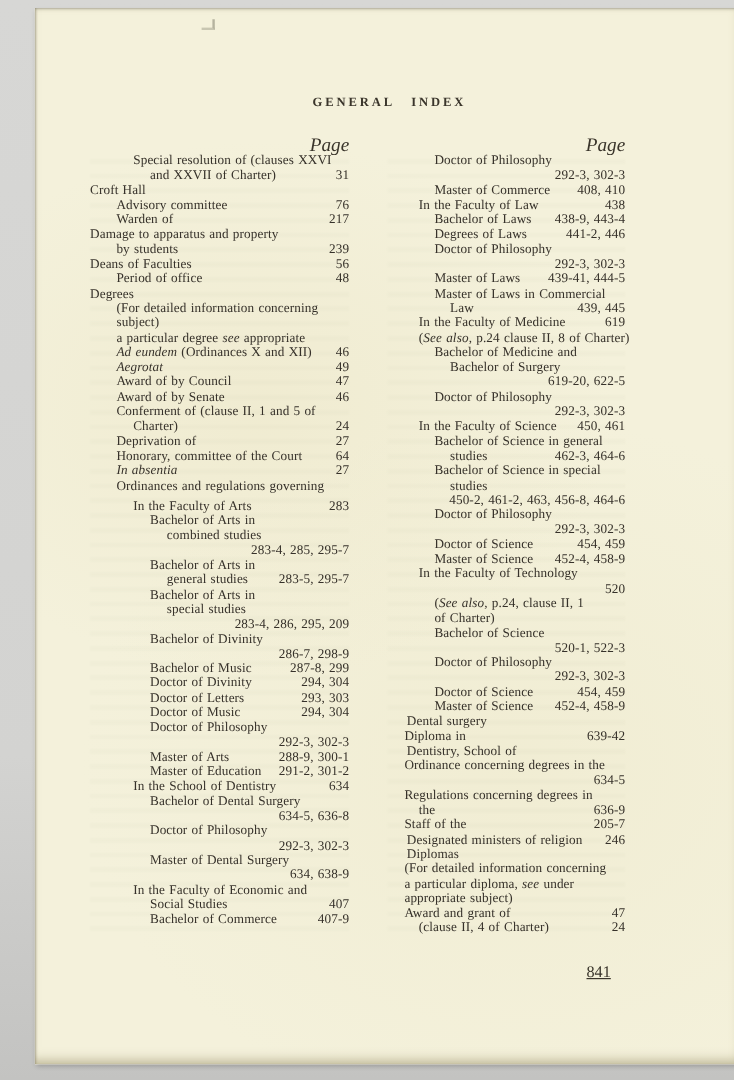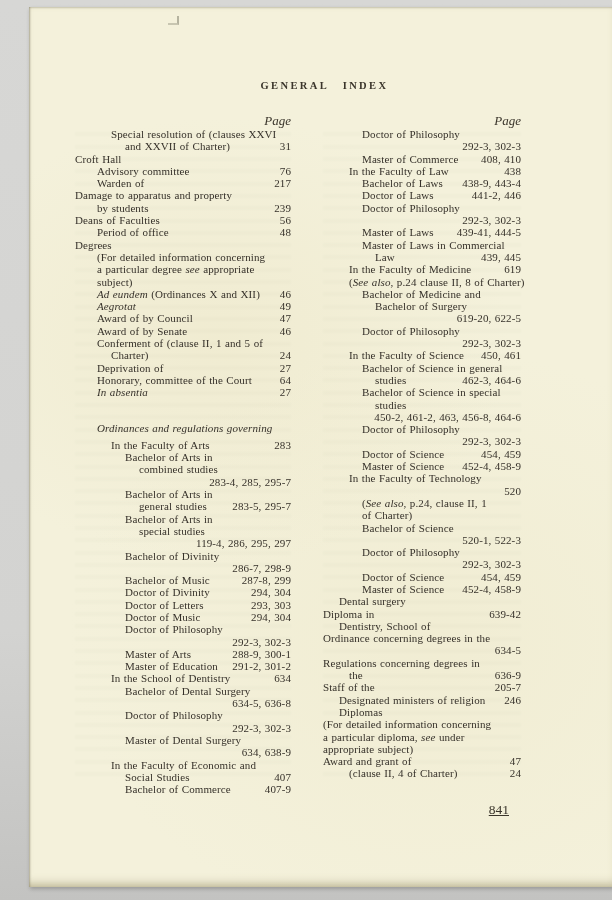--- a/index.html
+++ b/index.html
@@ -32,42 +32,42 @@
   .bleed.br{left:294px;width:198px;}
   .corner-mark{
     position:absolute;left:139px;top:9px;width:9px;height:7px;
     border-right:2px solid rgba(120,118,100,.5);border-bottom:2px solid rgba(120,118,100,.35);
   }
   .running-head{
     position:absolute;left:0;right:0;top:73px;text-align:center;
     font-size:10.5px;font-weight:bold;letter-spacing:2.4px;word-spacing:9px;color:#3a352b;
   }
   .page-label{
-    position:absolute;top:106px;font-size:13px;font-style:italic;text-align:right;color:#3a352b;
+    position:absolute;top:106px;font-size:16px;font-style:italic;text-align:right;color:#3a352b;
   }
   .page-label.pl{left:46px;width:216px;}
   .page-label.pr{left:294px;width:198px;}
   .col{
     position:absolute;top:121px;font-size:11px;line-height:12.3px;
     letter-spacing:.1px;word-spacing:.6px;
   }
   .col-left{left:46px;width:216px;}
   .col-right{left:294px;width:198px;}
   .row{position:relative;height:12.3px;white-space:nowrap;}
   .row .t{display:inline-block;}
   .row .p{position:absolute;right:0;top:0;}
   .row i{font-style:italic;}
   
   .col-left .ind0 .t{margin-left:0;}
   .col-left .ind1 .t{margin-left:22px;}
   .col-left .ind2 .t{margin-left:36px;}
   .col-left .ind3 .t{margin-left:50px;}
   .col-left .ind4 .t{margin-left:64px;}
   .col-right .ind0 .t{margin-left:16px;}
-  .col-right .ind1 .t{}
+  .col-right .ind1 .t{margin-left:14px;}
   .col-right .ind2 .t{margin-left:26px;}
   .col-right .ind3 .t{margin-left:39px;}
   .col-right .ind4 .t{margin-left:52px;}
   .folio{
     position:absolute;top:795px;left:294px;width:186px;text-align:right;
     font-size:13.5px;color:#3a352b;text-decoration:underline;
   }
 </style>
 </head>
 <body>
@@ -87,41 +87,41 @@
       <div class="row ind3"><span class="t">and XXVII of Charter)</span><span class="p">31</span></div>
       <div class="row ind0"><span class="t">Croft Hall</span></div>
       <div class="row ind1"><span class="t">Advisory committee</span><span class="p">76</span></div>
       <div class="row ind1"><span class="t">Warden of</span><span class="p">217</span></div>
       <div class="row ind0"><span class="t">Damage to apparatus and property</span></div>
       <div class="row ind1"><span class="t">by students</span><span class="p">239</span></div>
       <div class="row ind0"><span class="t">Deans of Faculties</span><span class="p">56</span></div>
       <div class="row ind1"><span class="t">Period of office</span><span class="p">48</span></div>
       <div class="row ind0"><span class="t">Degrees</span></div>
       <div class="row ind1"><span class="t">(For detailed information concerning</span></div>
+      <div class="row ind1"><span class="t">subject)</span></div>
       <div class="row ind1"><span class="t">a particular degree <i>see</i> appropriate</span></div>
-      <div class="row ind1"><span class="t">subject)</span></div>
       <div class="row ind1"><span class="t"><i>Ad eundem</i> (Ordinances X and XII)</span><span class="p">46</span></div>
       <div class="row ind1"><span class="t"><i>Aegrotat</i></span><span class="p">49</span></div>
       <div class="row ind1"><span class="t">Award of by Council</span><span class="p">47</span></div>
       <div class="row ind1"><span class="t">Award of by Senate</span><span class="p">46</span></div>
       <div class="row ind1"><span class="t">Conferment of (clause II, 1 and 5 of</span></div>
       <div class="row ind2"><span class="t">Charter)</span><span class="p">24</span></div>
       <div class="row ind1"><span class="t">Deprivation of</span><span class="p">27</span></div>
       <div class="row ind1"><span class="t">Honorary, committee of the Court</span><span class="p">64</span></div>
       <div class="row ind1"><span class="t"><i>In absentia</i></span><span class="p">27</span></div>
-      <div class="row ind1" style="margin-top: 23px; font-style: italic;"><span class="t">Ordinances and regulations governing</span></div>
+      <div class="row ind1" style=""><span class="t">Ordinances and regulations governing</span></div>
       <div class="row ind2" style="margin-top: 5px;"><span class="t">In the Faculty of Arts</span><span class="p">283</span></div>
       <div class="row ind3"><span class="t">Bachelor of Arts in</span></div>
       <div class="row ind4"><span class="t">combined studies</span></div>
       <div class="row ind0"><span class="t"></span><span class="p">283-4, 285, 295-7</span></div>
       <div class="row ind3"><span class="t">Bachelor of Arts in</span></div>
       <div class="row ind4"><span class="t">general studies</span><span class="p">283-5, 295-7</span></div>
       <div class="row ind3"><span class="t">Bachelor of Arts in</span></div>
       <div class="row ind4"><span class="t">special studies</span></div>
-      <div class="row ind0"><span class="t"></span><span class="p">119-4, 286, 295, 297</span></div>
+      <div class="row ind0"><span class="t"></span><span class="p">283-4, 286, 295, 209</span></div>
       <div class="row ind3"><span class="t">Bachelor of Divinity</span></div>
       <div class="row ind0"><span class="t"></span><span class="p">286-7, 298-9</span></div>
       <div class="row ind3"><span class="t">Bachelor of Music</span><span class="p">287-8, 299</span></div>
       <div class="row ind3"><span class="t">Doctor of Divinity</span><span class="p">294, 304</span></div>
       <div class="row ind3"><span class="t">Doctor of Letters</span><span class="p">293, 303</span></div>
       <div class="row ind3"><span class="t">Doctor of Music</span><span class="p">294, 304</span></div>
       <div class="row ind3"><span class="t">Doctor of Philosophy</span></div>
       <div class="row ind0"><span class="t"></span><span class="p">292-3, 302-3</span></div>
       <div class="row ind3"><span class="t">Master of Arts</span><span class="p">288-9, 300-1</span></div>
       <div class="row ind3"><span class="t">Master of Education</span><span class="p">291-2, 301-2</span></div>
@@ -135,21 +135,21 @@
       <div class="row ind2"><span class="t">In the Faculty of Economic and</span></div>
       <div class="row ind3"><span class="t">Social Studies</span><span class="p">407</span></div>
       <div class="row ind3"><span class="t">Bachelor of Commerce</span><span class="p">407-9</span></div>
     </div>
   <div class="col col-right" id="col-right">
       <div class="row ind3"><span class="t">Doctor of Philosophy</span></div>
       <div class="row ind0"><span class="t"></span><span class="p">292-3, 302-3</span></div>
       <div class="row ind3"><span class="t">Master of Commerce</span><span class="p">408, 410</span></div>
       <div class="row ind2"><span class="t">In the Faculty of Law</span><span class="p">438</span></div>
       <div class="row ind3"><span class="t">Bachelor of Laws</span><span class="p">438-9, 443-4</span></div>
-      <div class="row ind3"><span class="t">Doctor of Laws</span><span class="p">441-2, 446</span></div>
+      <div class="row ind3"><span class="t">Degrees of Laws</span><span class="p">441-2, 446</span></div>
       <div class="row ind3"><span class="t">Doctor of Philosophy</span></div>
       <div class="row ind0"><span class="t"></span><span class="p">292-3, 302-3</span></div>
       <div class="row ind3"><span class="t">Master of Laws</span><span class="p">439-41, 444-5</span></div>
       <div class="row ind3"><span class="t">Master of Laws in Commercial</span></div>
       <div class="row ind4"><span class="t">Law</span><span class="p">439, 445</span></div>
       <div class="row ind2"><span class="t">In the Faculty of Medicine</span><span class="p">619</span></div>
       <div class="row ind2"><span class="t">(<i>See also</i>, p.24 clause II, 8 of Charter)</span></div>
       <div class="row ind3"><span class="t">Bachelor of Medicine and</span></div>
       <div class="row ind4"><span class="t">Bachelor of Surgery</span></div>
       <div class="row ind0"><span class="t"></span><span class="p">619-20, 622-5</span></div>

